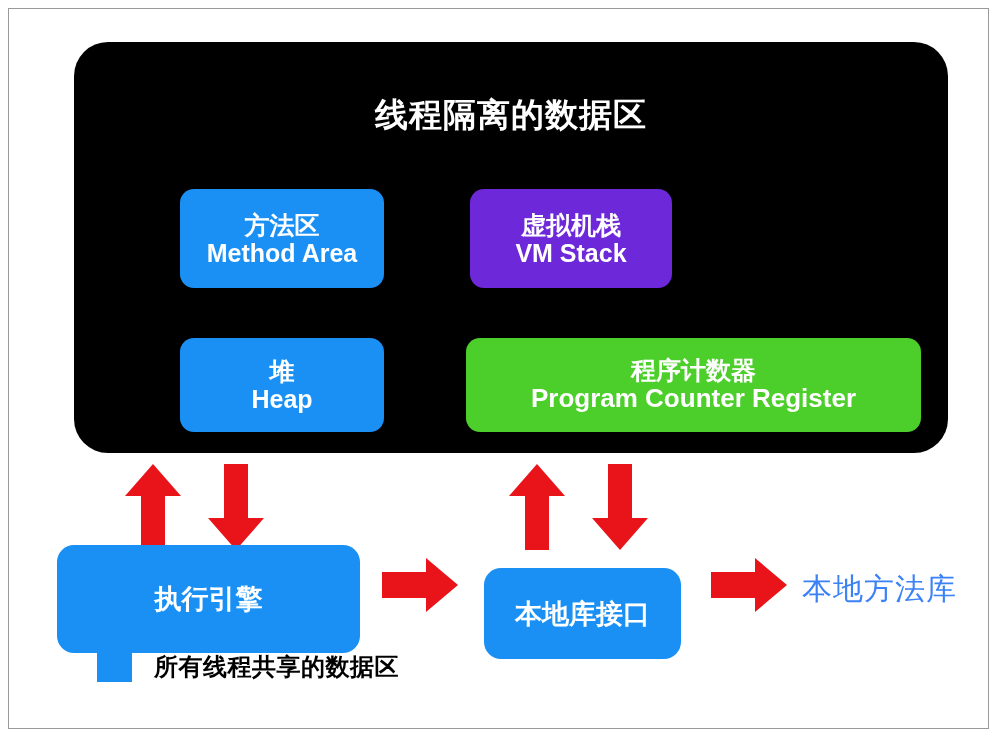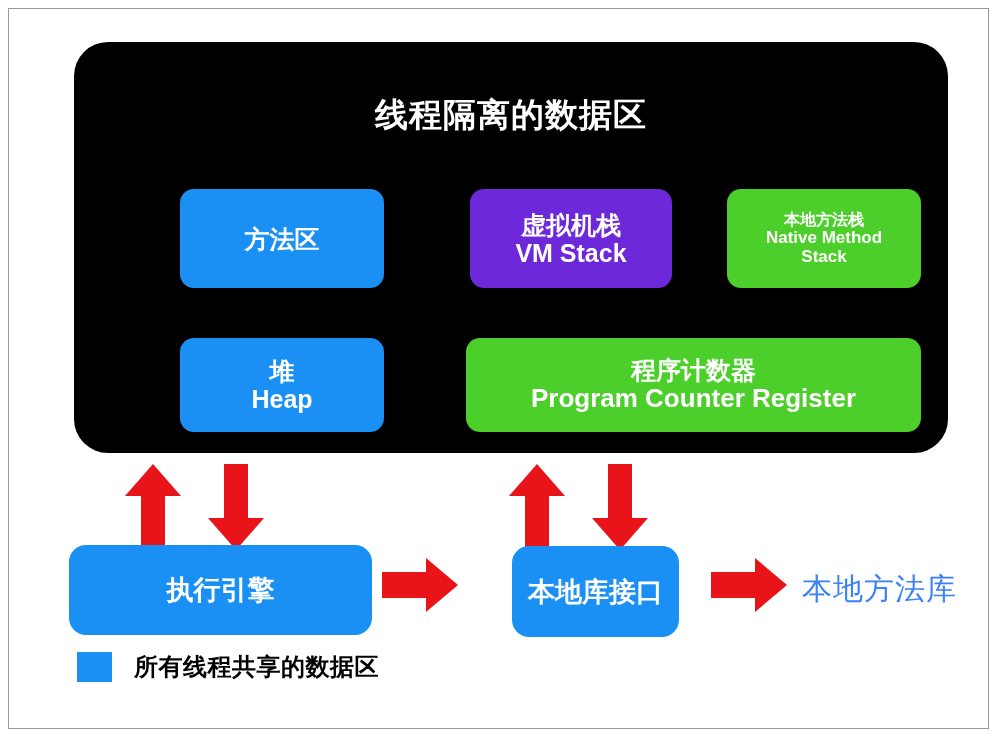--- a/index.html
+++ b/index.html
@@ -115,24 +115,24 @@
     border-radius: 17px;
     display: flex;
     align-items: center;
     justify-content: center;
     color: #ffffff;
     font-size: 27px;
     font-weight: bold;
     box-sizing: border-box;
   }
   #exec-engine {
-    left: 48px; top: 536px; width: 303px; height: 90px; margin-left: 12px;
+    left: 48px; top: 536px; width: 303px; height: 108px;
   }
   #native-lib-interface {
-    left: 475px; top: 537px; width: 167px; height: 91px; margin-left: 28px;
+    left: 475px; top: 559px; width: 197px; height: 91px;
   }
   #native-method-lib {
     position: absolute;
     left: 793px; top: 560px;
     color: #3b82f6;
     font-size: 30px;
     font-weight: normal;
     white-space: nowrap;
     letter-spacing: 1px;
   }
@@ -150,20 +150,21 @@
 
   
   #legend {
     position: absolute;
     left: 68px; top: 640px;
   }
   .legend-row {
     display: flex;
     align-items: center;
     height: 36px;
+    margin-left: 20px;
   }
   .legend-swatch {
     width: 35px;
     height: 30px;
     flex: 0 0 auto;
   }
   .legend-swatch.shared { background: #1a90f5; }
   .legend-swatch.isolated { background: #4ccf2a; }
   .legend-label {
     margin-left: 22px;
@@ -179,32 +180,28 @@
 
 <div id="canvas">
   <div id="frame">
 
     <div id="runtime-panel">
 
       <div id="runtime-title">线程隔离的数据区</div>
 
       <div class="region" id="region-method-area">
         <div class="cn">方法区</div>
+        <div class="en">Method Area</div>
       </div>
 
       <div class="region" id="region-vm-stack">
         <div class="cn">虚拟机栈</div>
         <div class="en">VM Stack</div>
       </div>
 
-      <div class="region" id="region-native-method-stack">
-        <div class="cn">本地方法栈</div>
-        <div class="en">Native Method</div>
-        <div class="en">Stack</div>
-      </div>
 
       <div class="region" id="region-heap">
         <div class="cn">堆</div>
         <div class="en">Heap</div>
       </div>
 
       <div class="region" id="region-pc">
         <div class="cn">程序计数器</div>
         <div class="en">Program Counter Register</div>
       </div>

